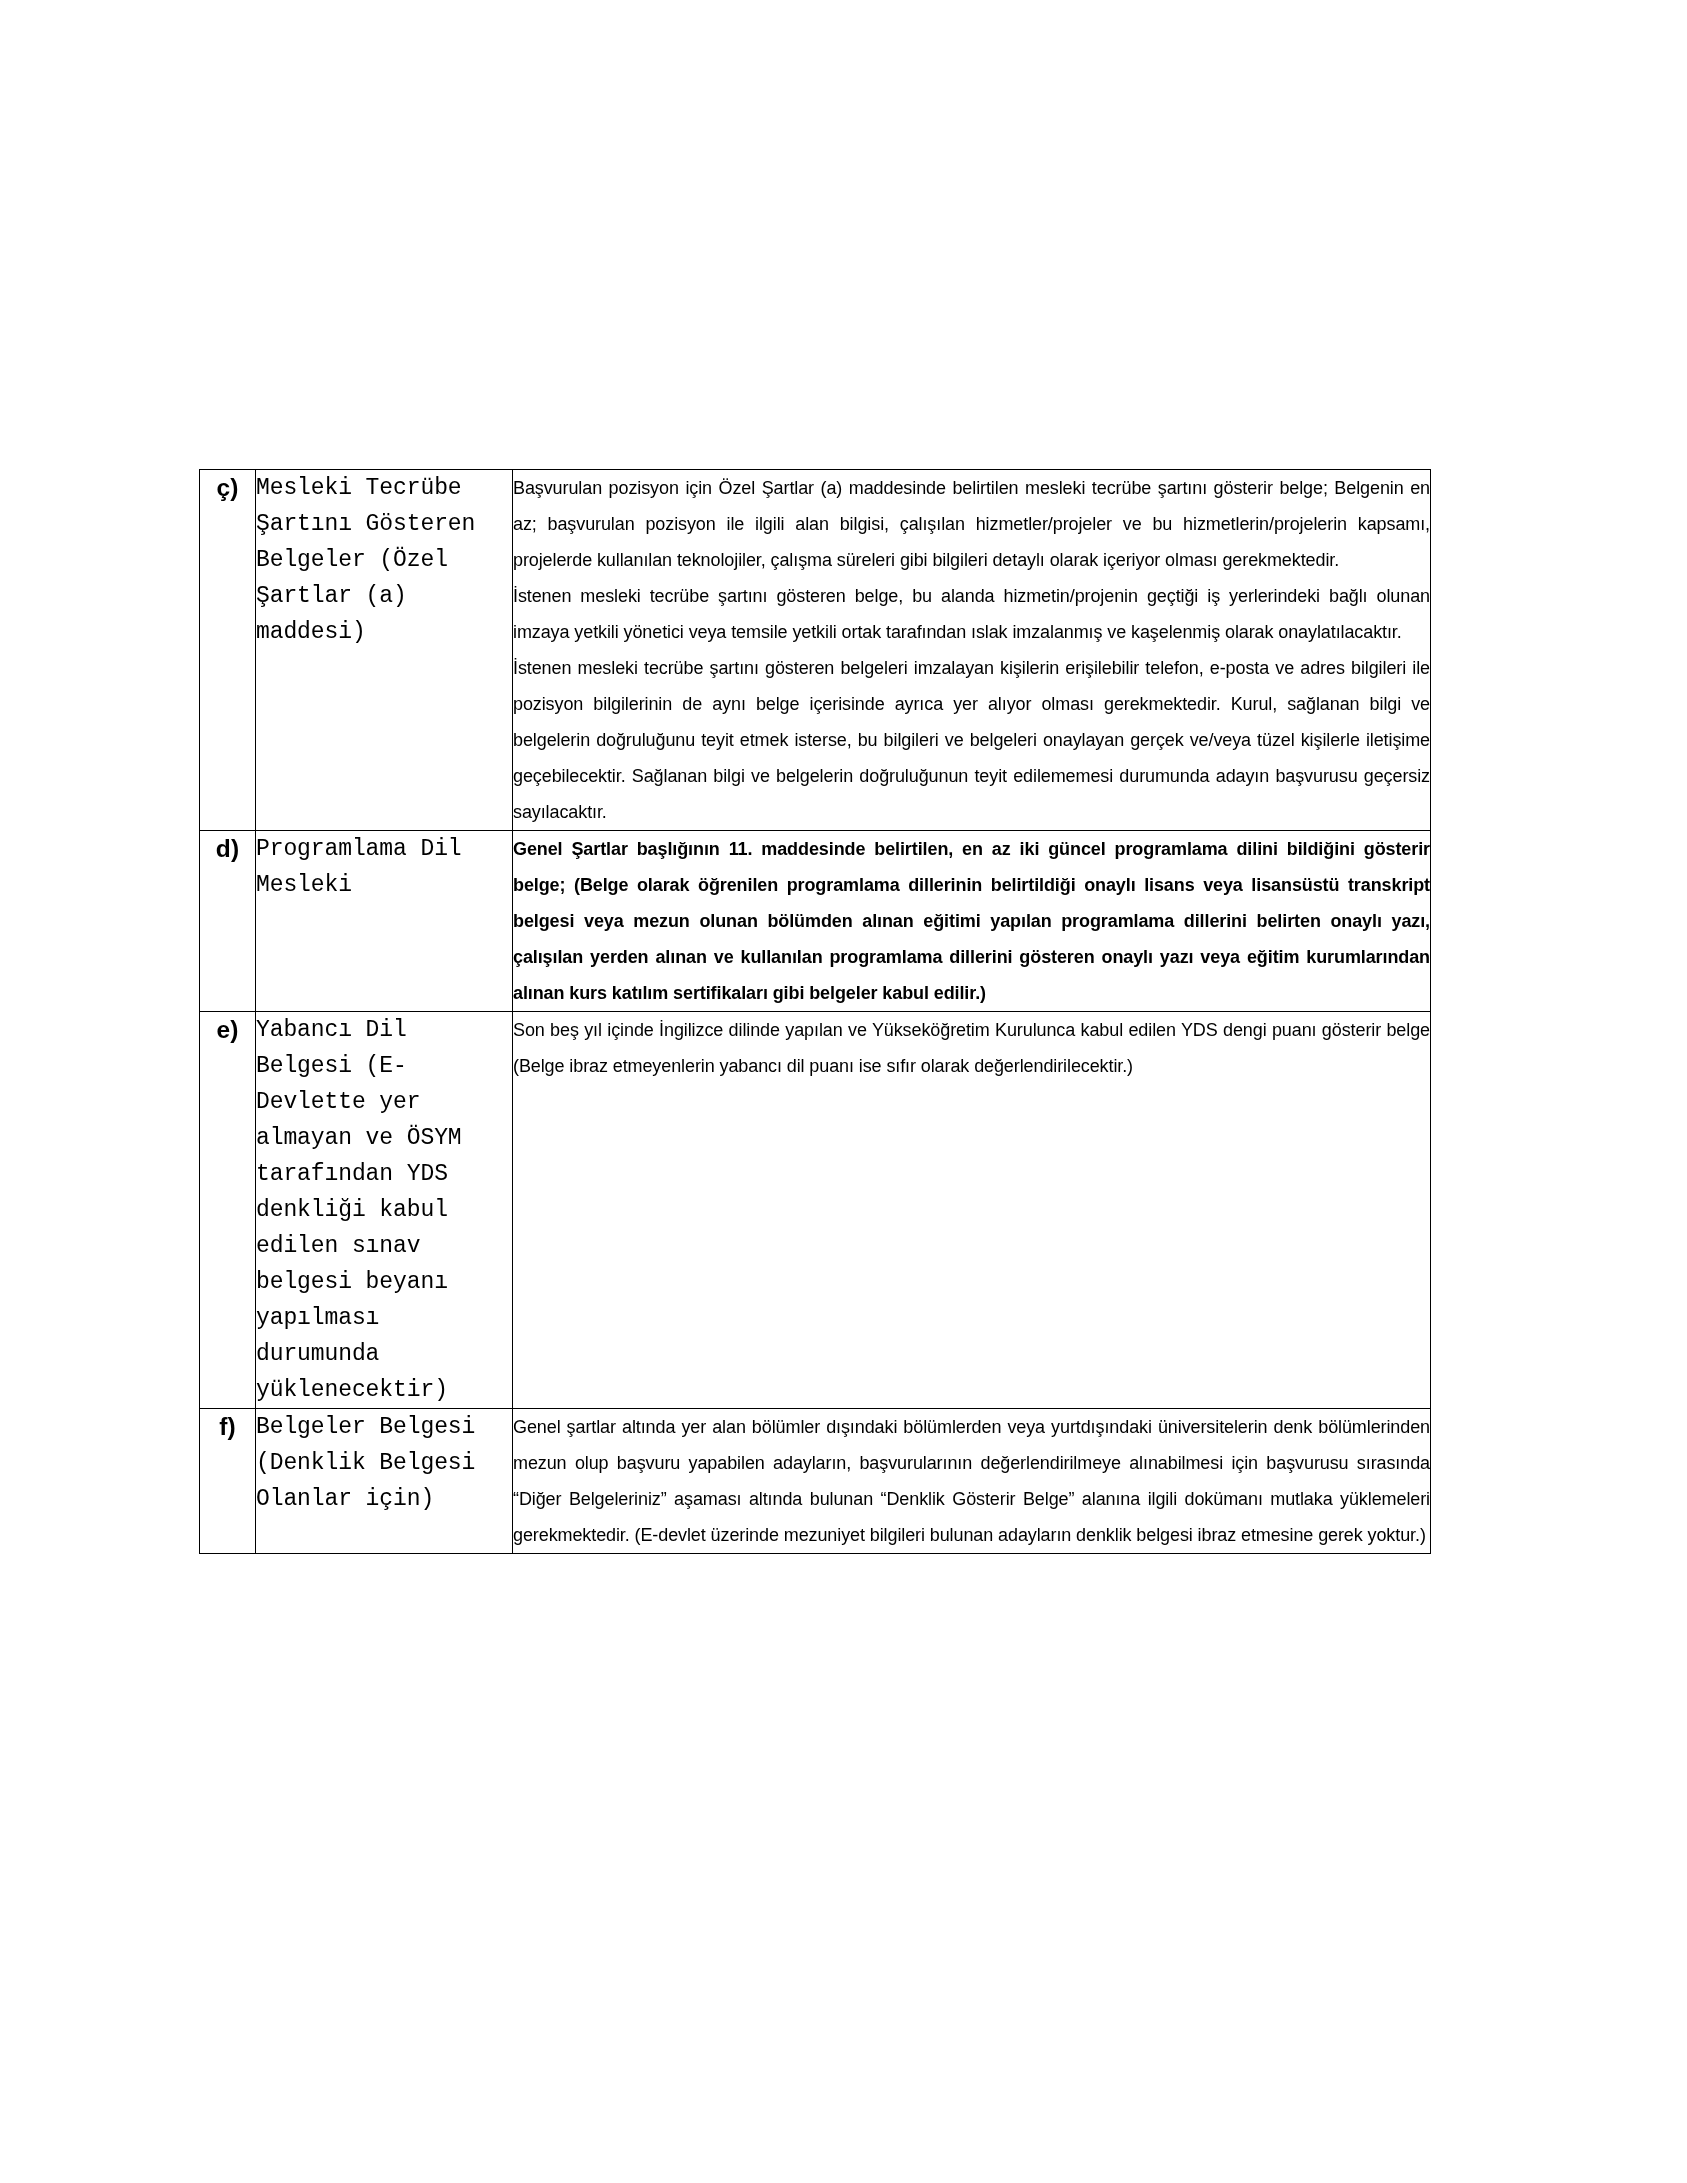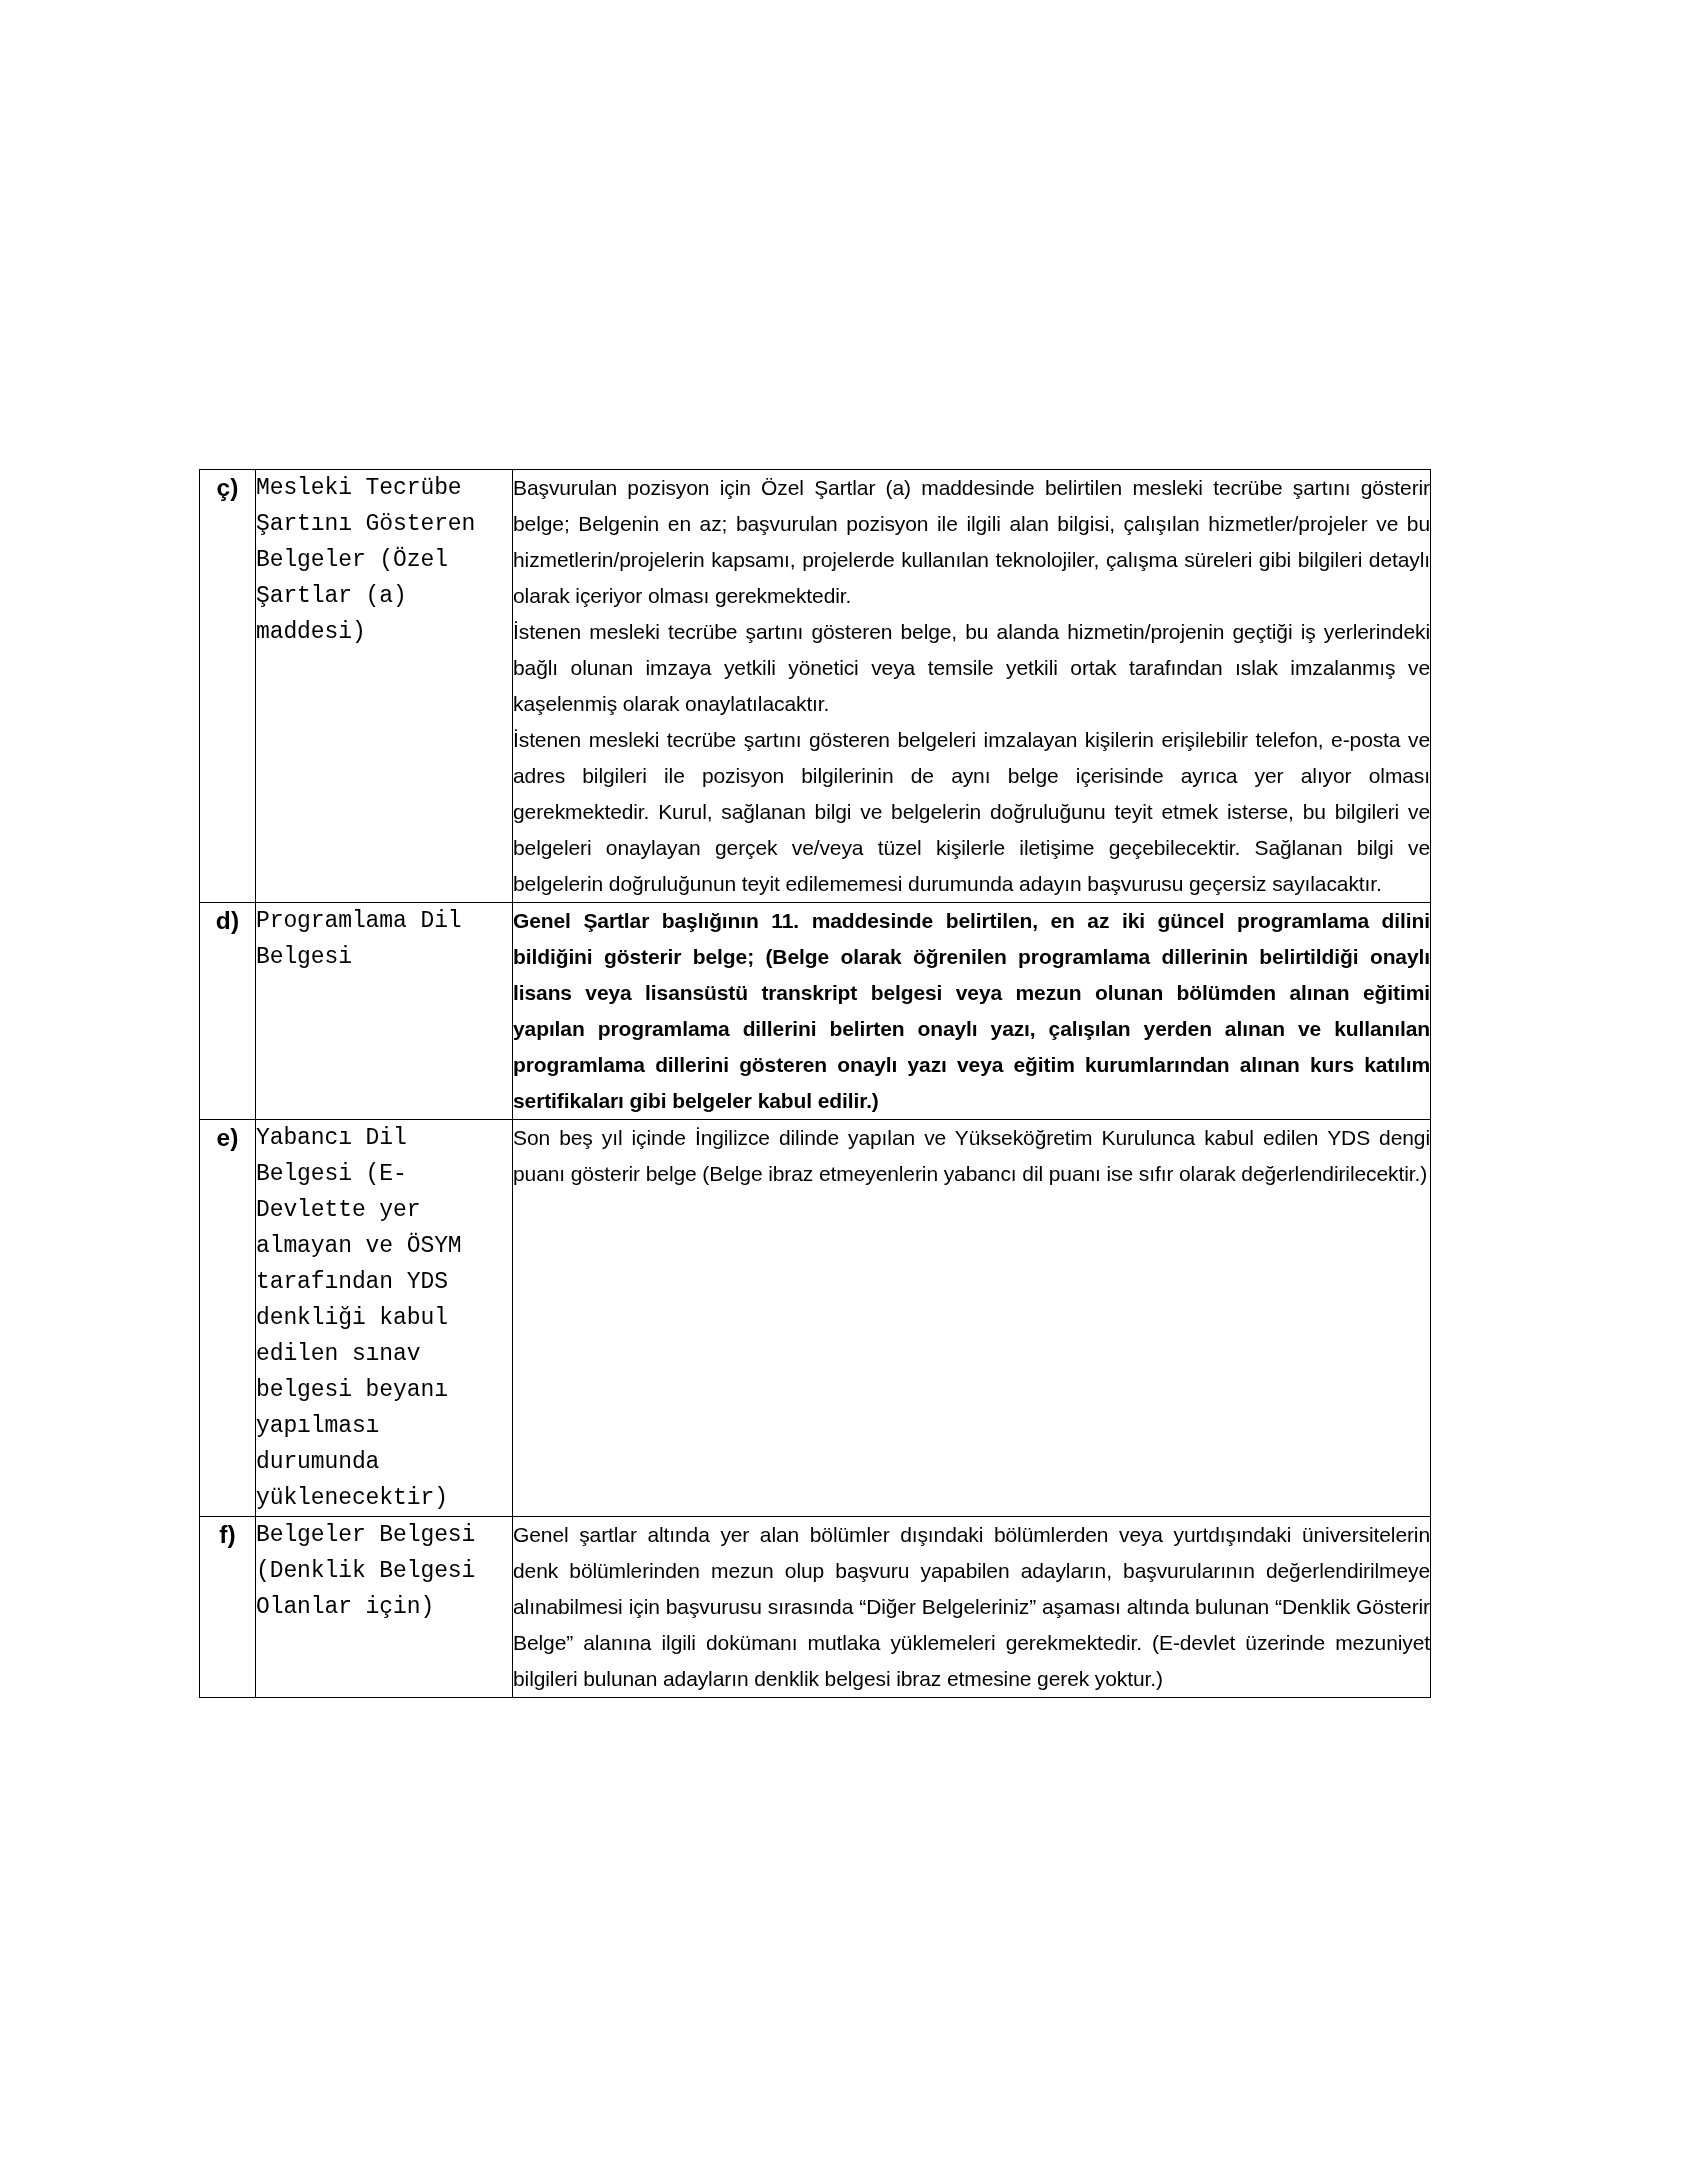--- a/index.html
+++ b/index.html
@@ -71,21 +71,21 @@
     white-space: pre-line;
     letter-spacing: -0.1px;
   }
 
   
   .cell-desc {
     padding: 9.3px 13.2px 10.6px 13.2px;
   }
   .cell-desc .desc-para {
     font-family: "Liberation Sans", "DejaVu Sans", sans-serif;
-    font-size: 21px;
+    font-size: 18px;
     line-height: 36px;
     text-align: justify;
     text-justify: inter-word;
     margin: 0;
     letter-spacing: -0.1px;
     word-spacing: 0px;
     hyphens: none;
   }
   .cell-desc .desc-para:last-child { text-align-last: left; }
 
@@ -121,21 +121,21 @@
           <p class="desc-para">İstenen mesleki tecrübe şartını gösteren belge, bu alanda hizmetin/projenin geçtiği iş yerlerindeki bağlı olunan imzaya yetkili yönetici veya temsile yetkili ortak tarafından ıslak imzalanmış ve kaşelenmiş olarak onaylatılacaktır.</p>
           <p class="desc-para">İstenen mesleki tecrübe şartını gösteren belgeleri imzalayan kişilerin erişilebilir telefon, e-posta ve adres bilgileri ile pozisyon bilgilerinin de aynı belge içerisinde ayrıca yer alıyor olması gerekmektedir. Kurul, sağlanan bilgi ve belgelerin doğruluğunu teyit etmek isterse, bu bilgileri ve belgeleri onaylayan gerçek ve/veya tüzel kişilerle iletişime geçebilecektir. Sağlanan bilgi ve belgelerin doğruluğunun teyit edilememesi durumunda adayın başvurusu geçersiz sayılacaktır.</p>
         </td>
       </tr>
 
       <tr class="row-d">
         <td class="cell-letter">
           <div class="letter">d)</div>
         </td>
         <td class="cell-name">
-          <div class="name-text">Programlama Dil Belgesi</div>
+          <div class="name-text">Programlama Dil Mesleki</div>
         </td>
         <td class="cell-desc">
           <p class="desc-para">Genel Şartlar başlığının 11. maddesinde belirtilen, en az iki güncel programlama dilini bildiğini gösterir belge; (Belge olarak öğrenilen programlama dillerinin belirtildiği onaylı lisans veya lisansüstü transkript belgesi veya mezun olunan bölümden alınan eğitimi yapılan programlama dillerini belirten onaylı yazı, çalışılan yerden alınan ve kullanılan programlama dillerini gösteren onaylı yazı veya eğitim kurumlarından alınan kurs katılım sertifikaları gibi belgeler kabul edilir.)</p>
         </td>
       </tr>
 
       <tr class="row-e">
         <td class="cell-letter">
           <div class="letter">e)</div>
         </td>

